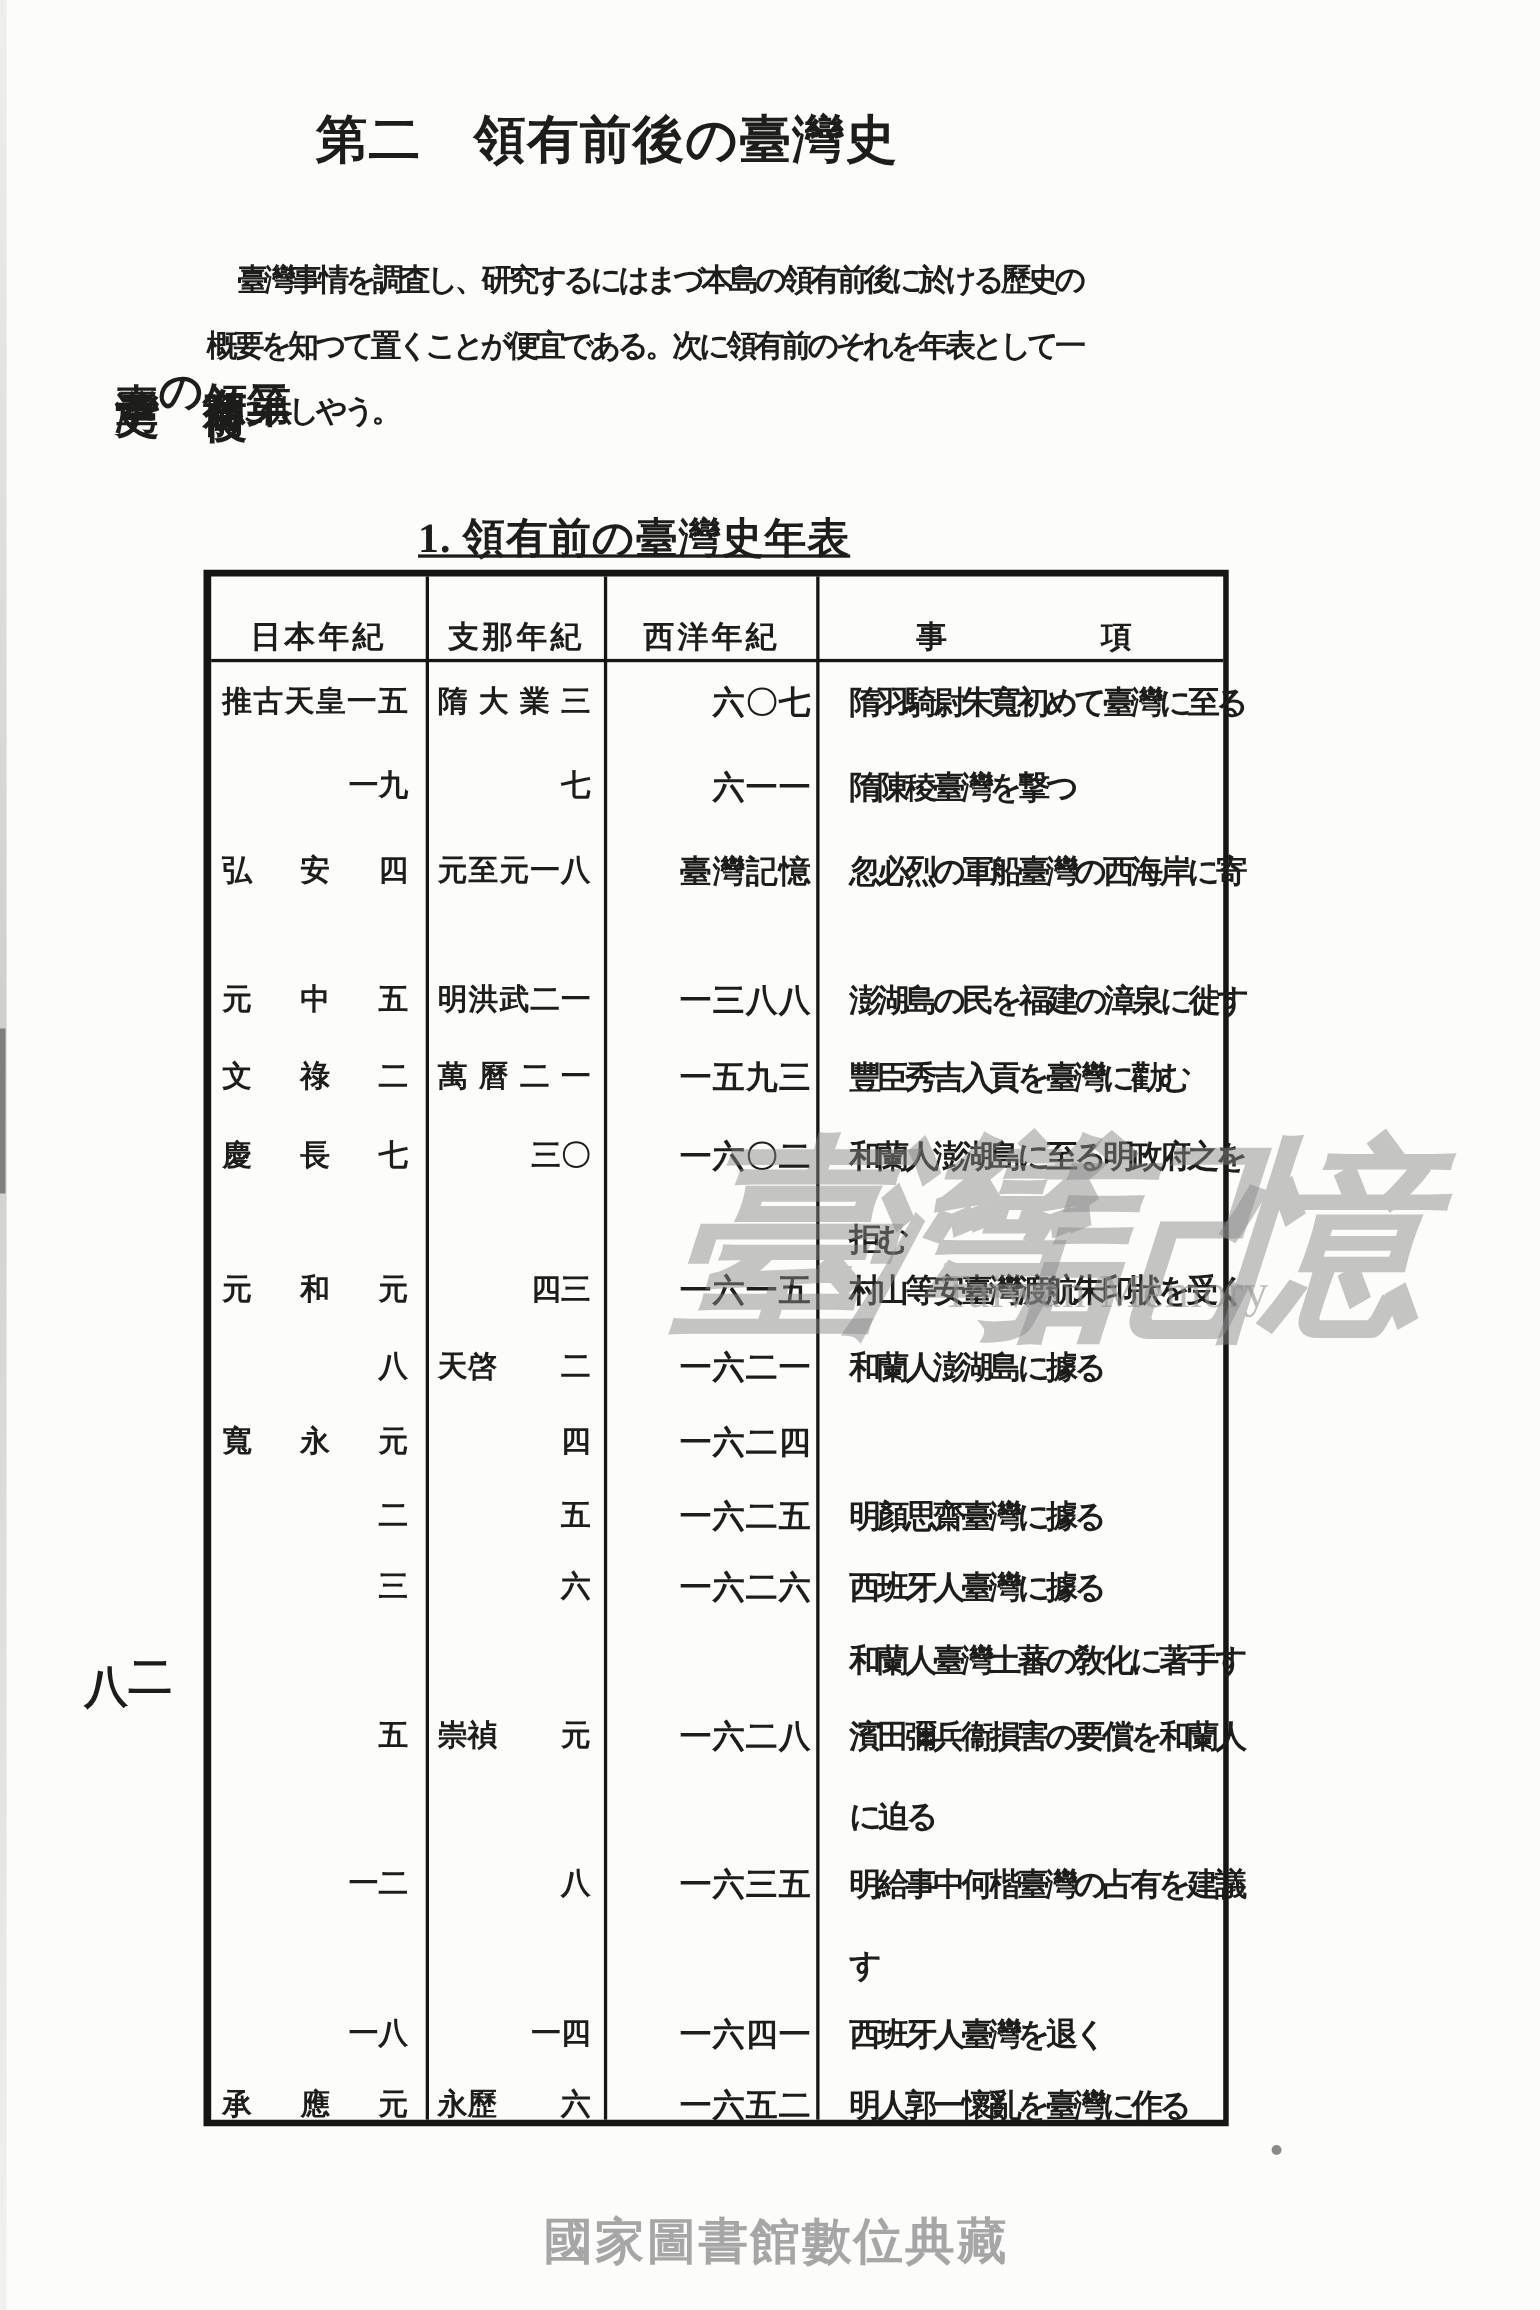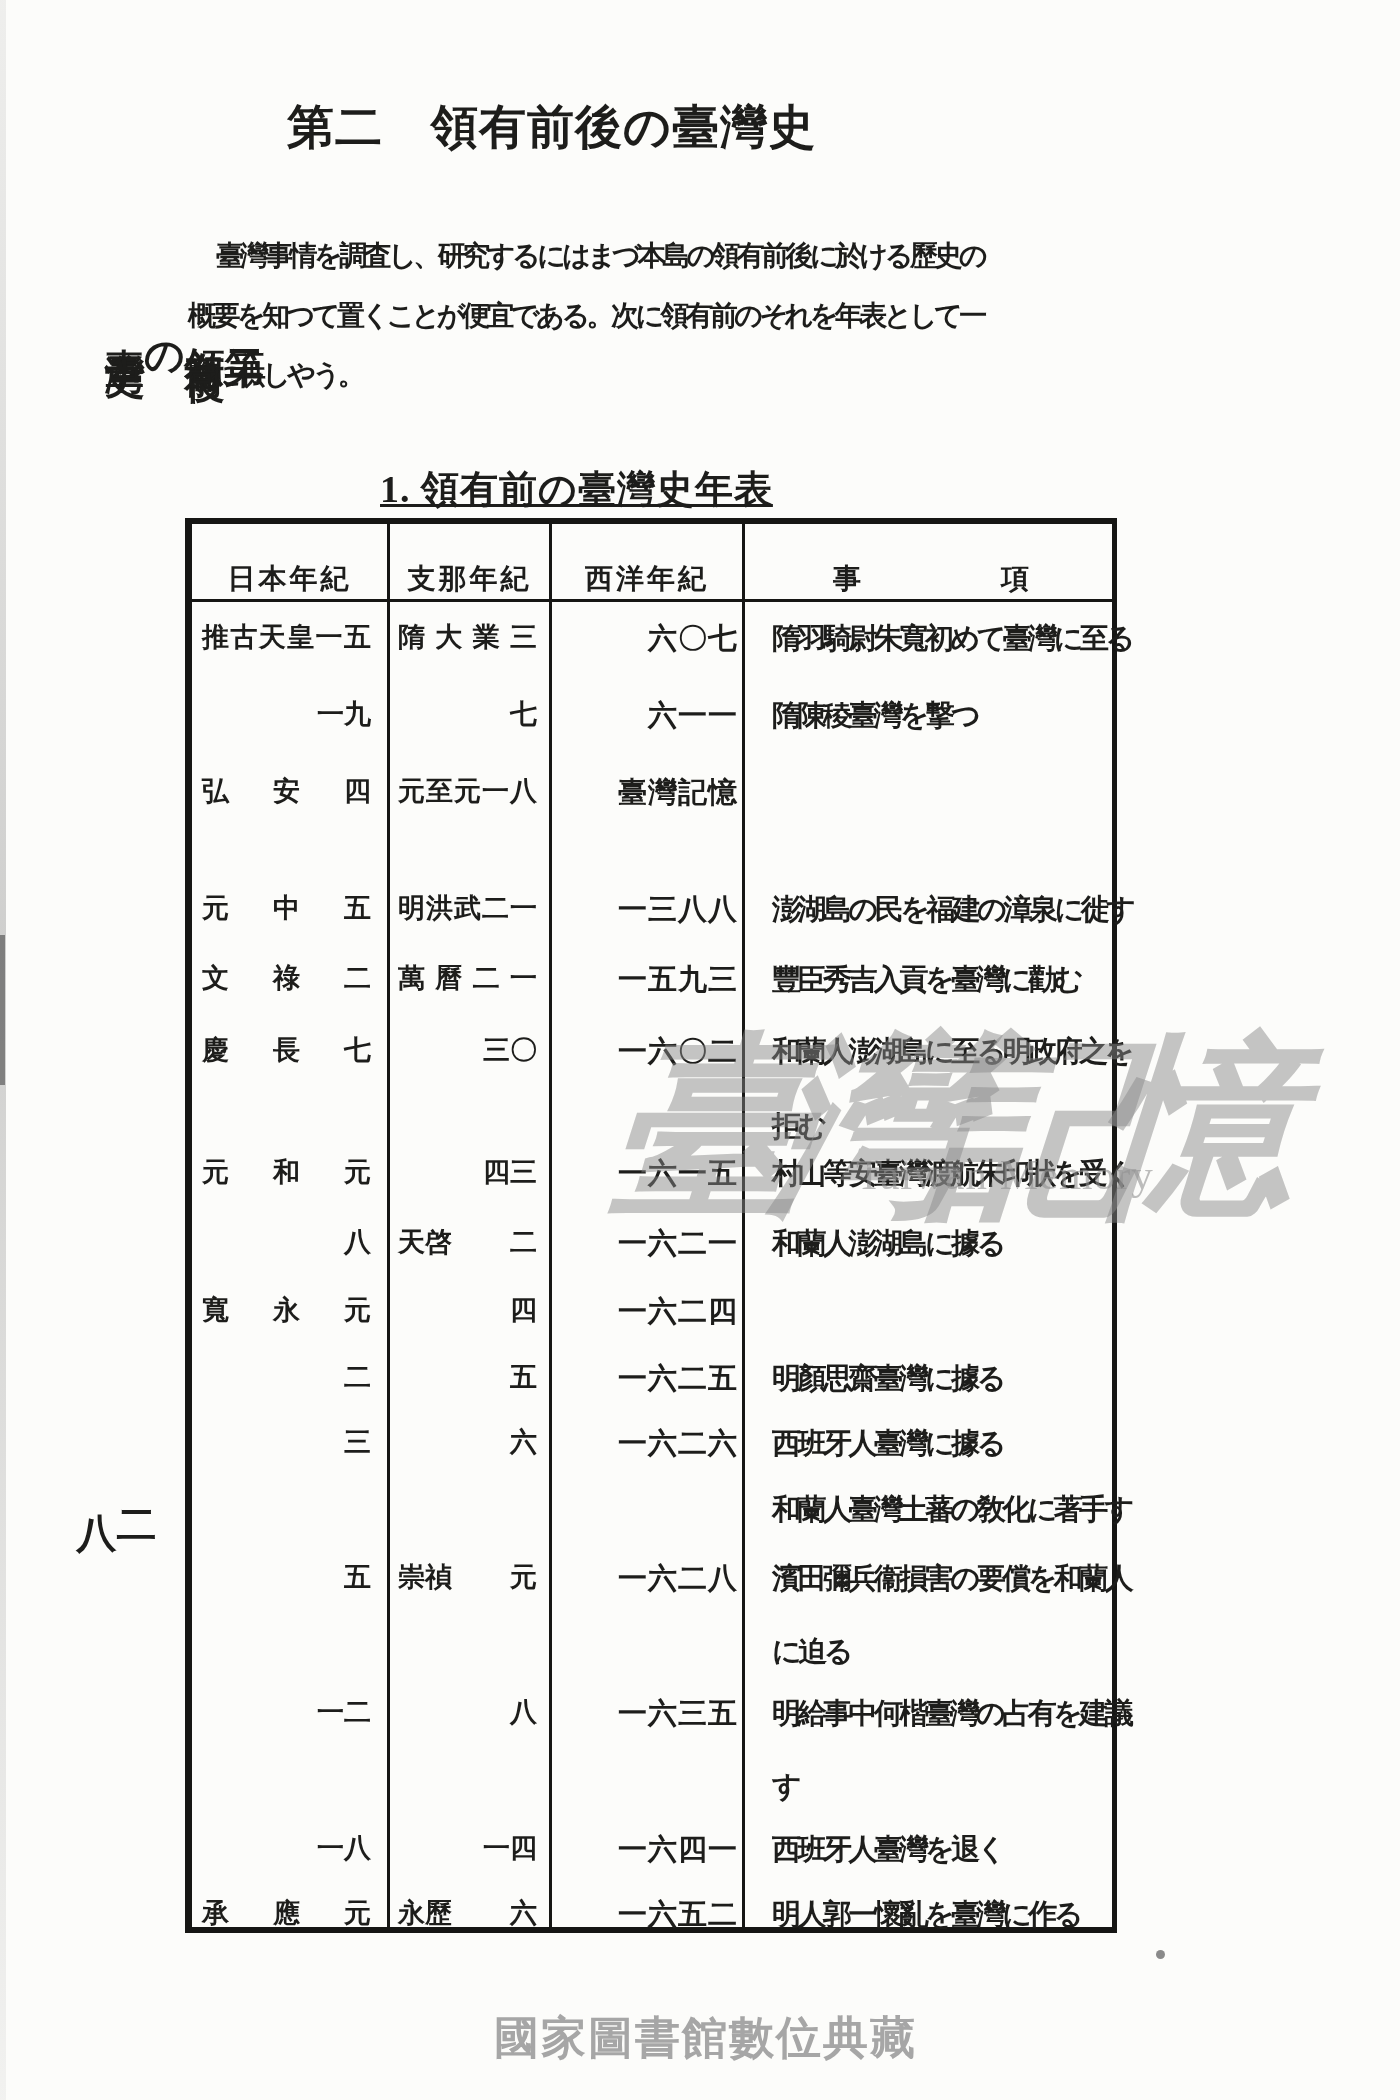--- a/index.html
+++ b/index.html
@@ -127,20 +127,21 @@
               <span>四</span>
             </div>
             <div class="cell cell-cn justify">
               <span>元</span>
               <span>至</span>
               <span>元</span>
               <span>一</span>
               <span>八</span>
             </div>
             <div class="cell cell-west right">臺灣記憶</div>
+            <div class="cell cell-event">忽必烈の軍船臺灣の西海岸に寄</div>
           </div>
           <div class="row" style="top: 288px;">
             <div class="cell cell-jp justify">
               <span>元</span>
               <span>中</span>
               <span>五</span>
             </div>
             <div class="cell cell-cn justify">
               <span>明</span>
               <span>洪</span>

